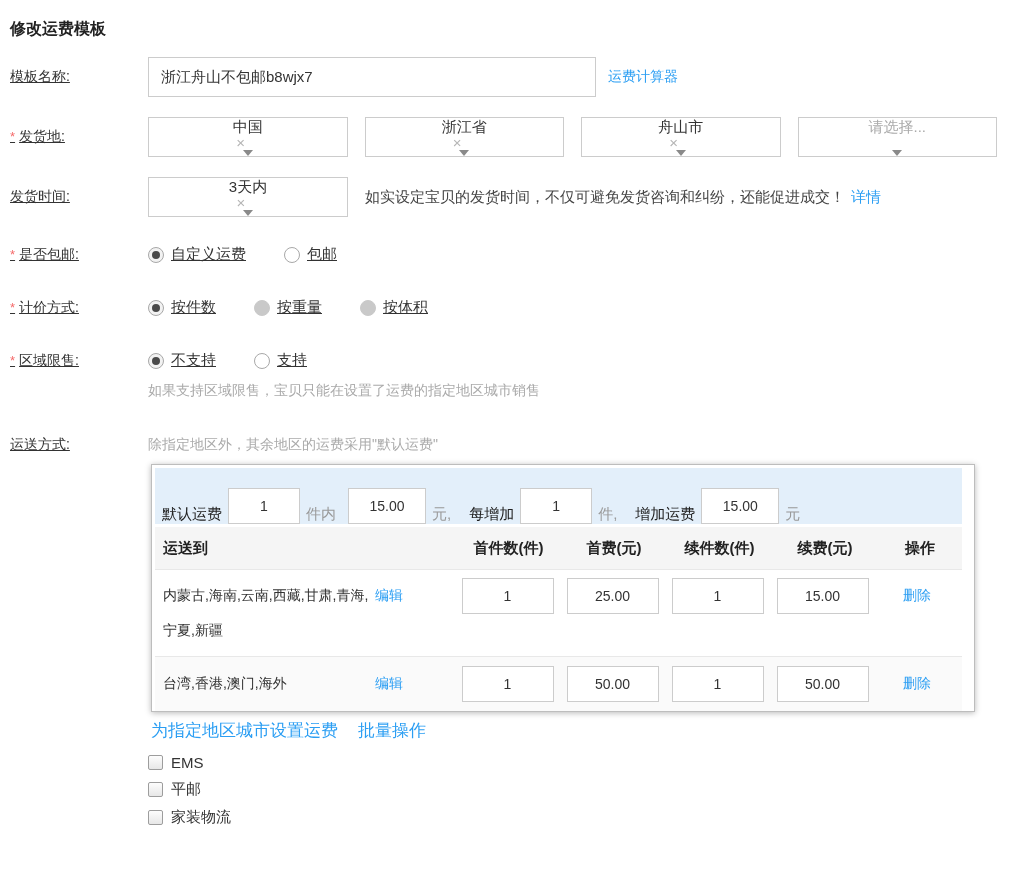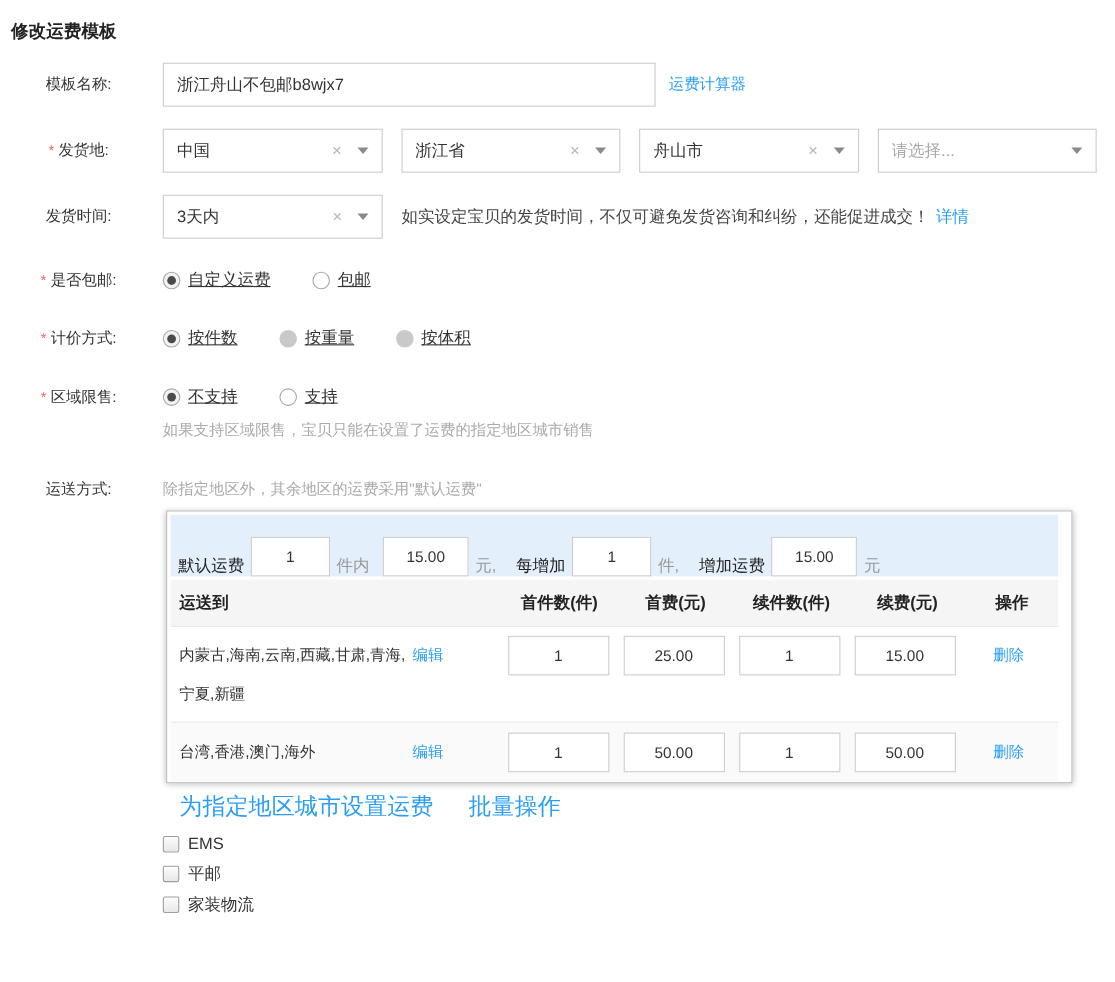--- a/index.html
+++ b/index.html
@@ -8,37 +8,37 @@
     width:1014px; height:893px; overflow:hidden;
     background:#fff; color:#333;
     font-family:"Liberation Sans","DejaVu Sans",sans-serif;
     font-size:14px;
   }
   .page { padding:19px 0 0 10px; }
   .page-title { font-size:16px; font-weight:bold; color:#222; margin:0 0 17px 0; }
 
   .form-row { display:flex; align-items:center; margin-bottom:20px; }
   .label-col {
-    width:138px; flex:none; text-align:center; padding-right:15px;
-    font-size:14px; color:#333; position:relative; white-space:nowrap;
+    width:138px; flex:none; text-align:left; padding-right:15px;
+    font-size:14px; color:#333; position:relative; white-space:nowrap;text-decoration:underline;
   }
   .req { color:#f56a6a; margin-right:4px; font-size:13px; }
 
   
   .name-input {
     width:448px; height:40px; border:1px solid #ccc; padding:0 12px;
     font-size:15px; color:#333; font-family:inherit; outline:none;
   }
   .inline-link { color:#2b9ef3; text-decoration:none; margin-left:12px; font-size:14px; cursor:pointer; }
 
   
   .select-box {
     width:200px; height:40px; border:1px solid #ccc; background:#fff;
     display:flex; align-items:center; margin-right:17px; cursor:pointer;
-    padding:0 12px; position:relative;
+    padding:0 12px; position:relative;flex-direction:column;
   }
   .select-box .val { font-size:15px; color:#333; flex:1; white-space:nowrap; overflow:hidden; }
   .select-box .val.placeholder { color:#aaa; }
   .clear-x { color:#b5b5b5; font-size:15px; margin-right:14px; line-height:1; }
   .caret { width:0; height:0; border-left:5px solid transparent; border-right:5px solid transparent; border-top:6px solid #8a8a8a; }
 
   
   .radio-row { margin-bottom:34px; }
   .radio-opt { display:inline-flex; align-items:center; margin-right:38px; cursor:pointer;text-decoration:underline; }
   .radio {
@@ -97,21 +97,21 @@
   .c-num    { width:105px; display:flex; justify-content:center; }
   .c-op     { width:84px; display:flex; justify-content:center; }
   .tbl-row { display:flex; align-items:flex-start; border-top:1px solid #e8e8e8; padding:8px 0; }
   .tbl-row.alt { background:#fafafa; padding:9px 0; }
   .region-text { font-size:14px; color:#333; line-height:35px; }
   .row-link { color:#2b9ef3; text-decoration:none; font-size:14px; line-height:35px; cursor:pointer; }
   .cell-input { width:92px; }
 
   .panel-links { margin:7px 0 12px 3px; }
   .panel-links a { margin-right:16px; }
-  .panel-links .inline-link { margin-left:12px; font-size:21px; }
+  .panel-links .inline-link { margin-left:0; font-size:17px; }
 
   .content-offset { margin-left:138px; }
 </style>
 </head>
 <body>
 
 <div class="page">
 
   <h1 class="page-title">修改运费模板</h1>
 

